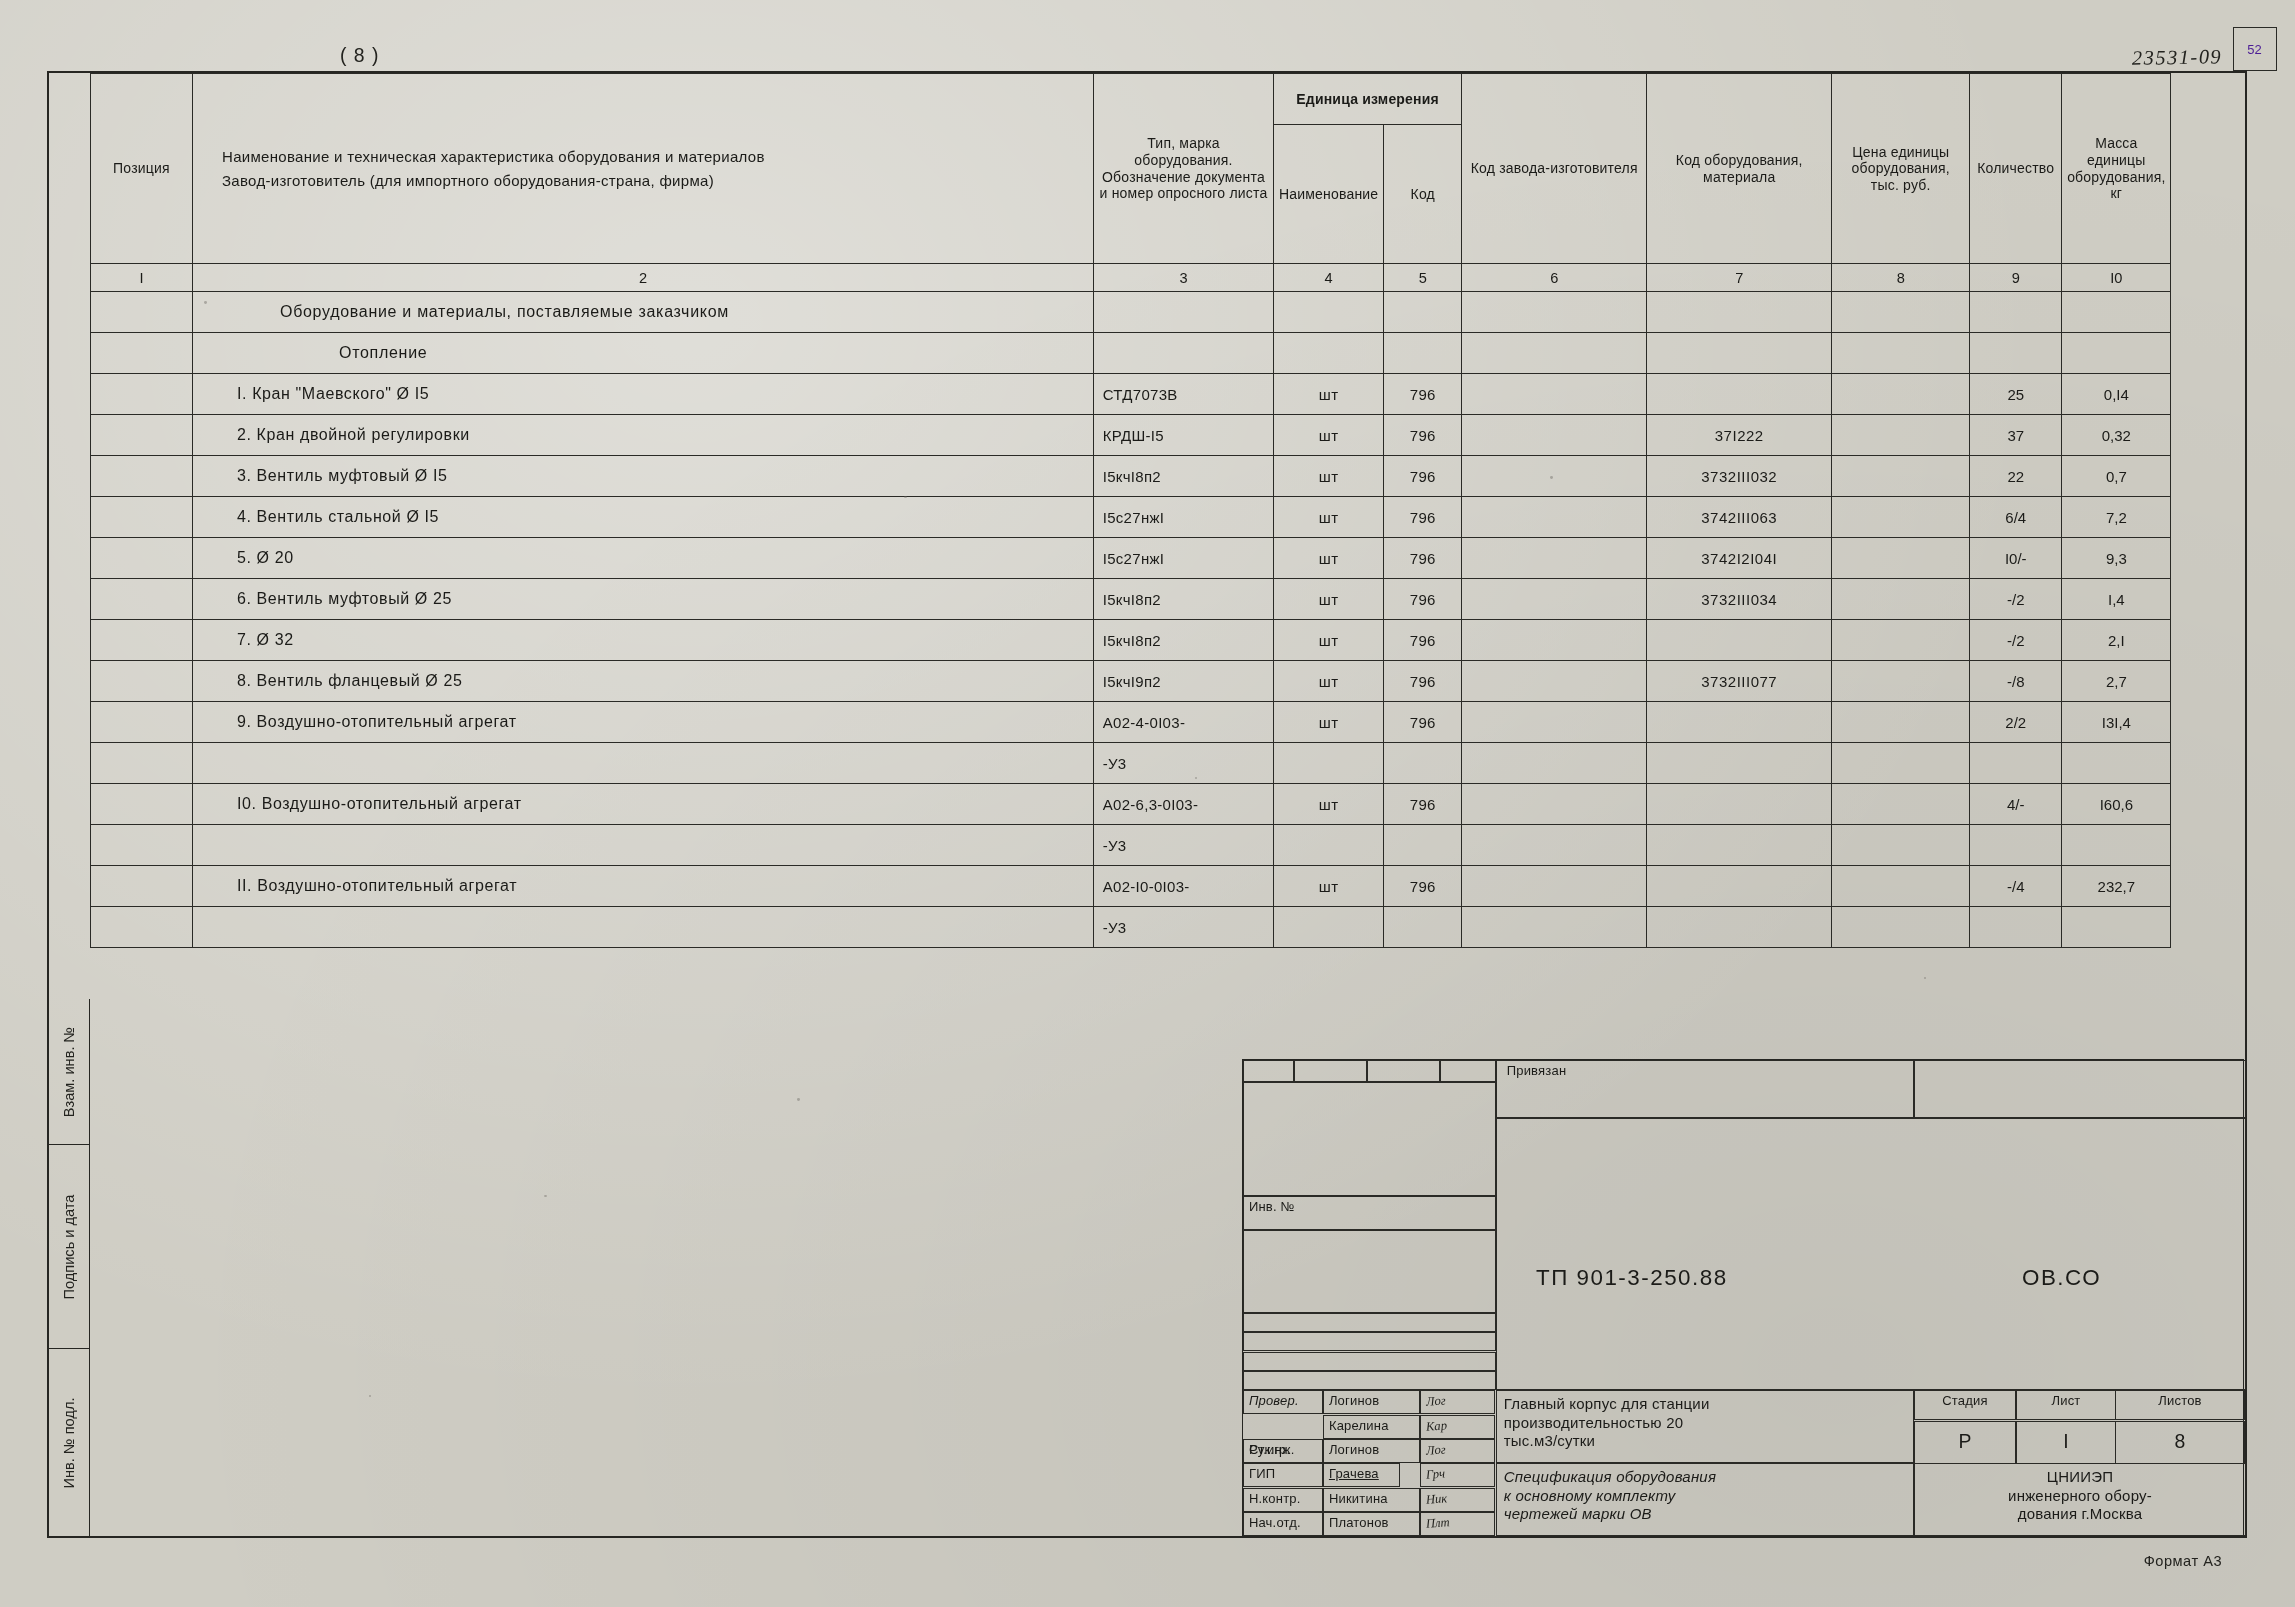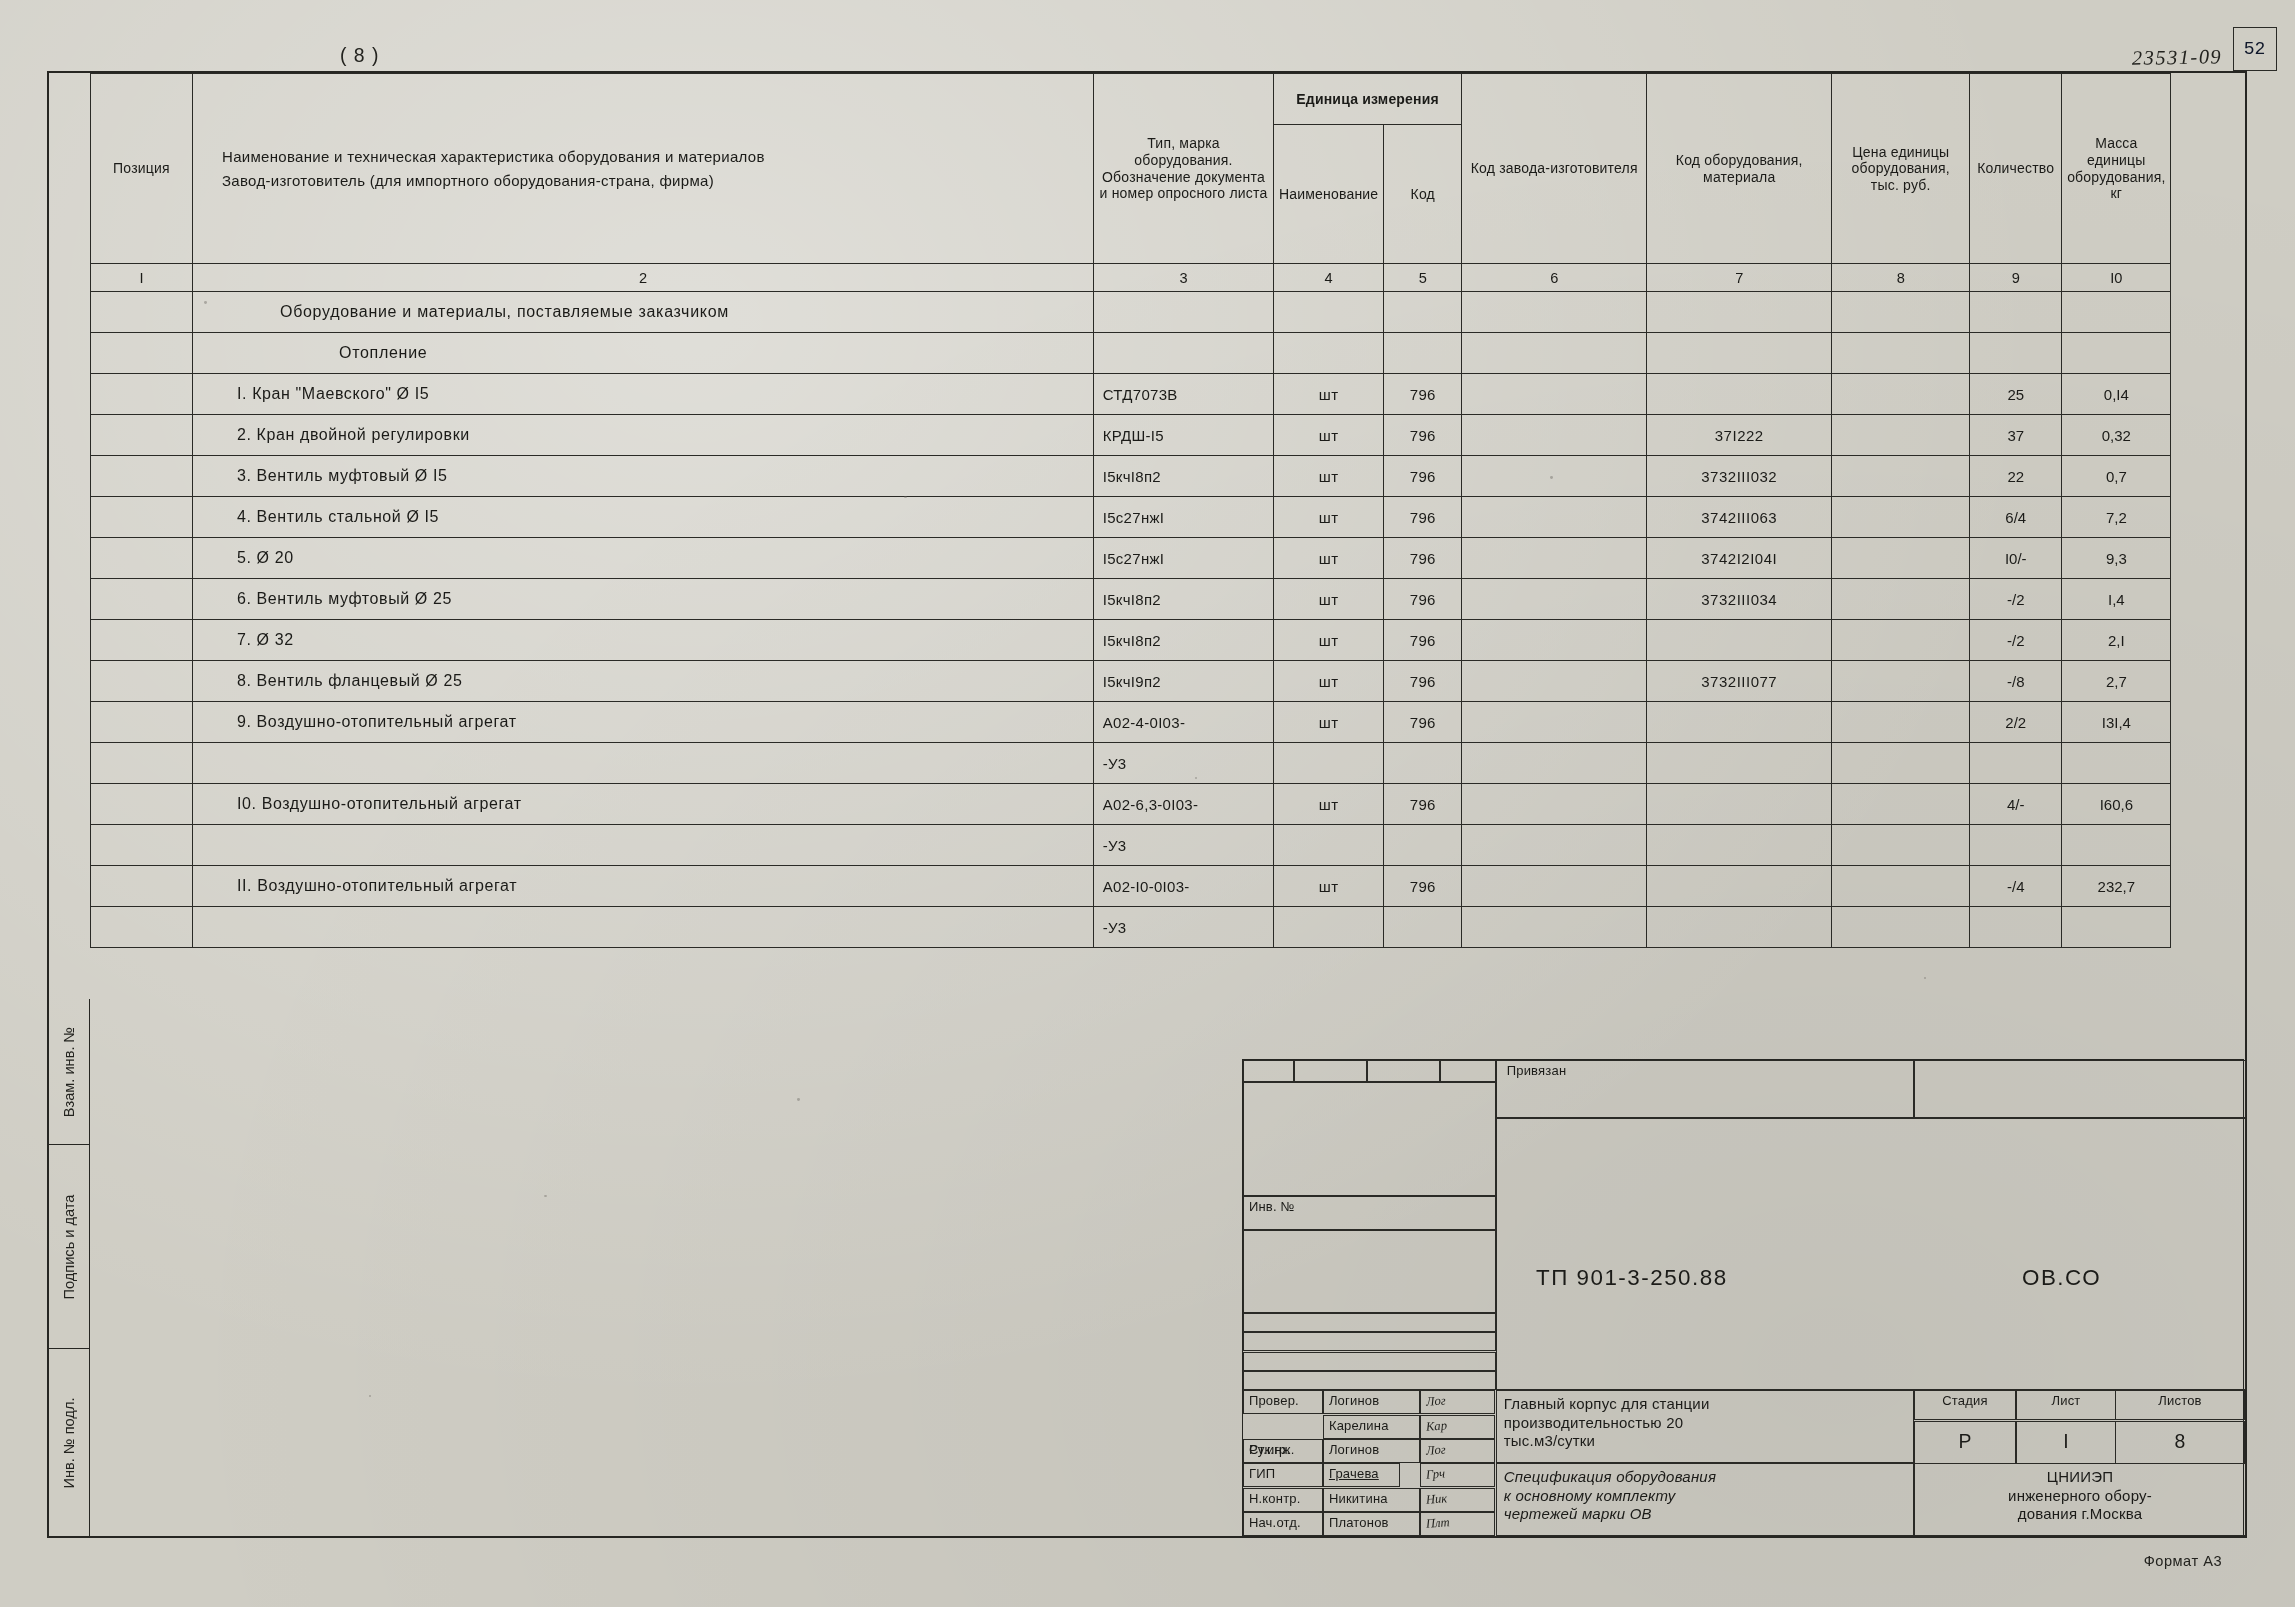--- a/index.html
+++ b/index.html
@@ -44,23 +44,23 @@
     letter-spacing: 1.5px;
     color: #23231f;
     transform: rotate(-1deg);
   }
   .sheet-box {
     position: absolute;
     right: 18.5px; top: 27px;
     width: 42px; height: 42px;
     border: 1.5px solid #2a2a26;
     display: flex; align-items: center; justify-content: center;
-    font-family: Liberation Mono, monospace;
-    font-size: 18px;
-    color: #0f172a;
+    font-family: Liberation Sans, sans-serif;
+    font-size: 13px;
+    color: #4c1d95;
   }
 
   
   .frame-outer {
     position: absolute;
     left: 47px; top: 71px;
     width: 2200px; height: 1467px;
     border: 2.4px solid #262622;
     box-sizing: border-box;
   }
@@ -458,21 +458,21 @@
       <span class="lbl">Инв. №</span>
     </div>
 
     <div class="cellbox" style="left:0; top:170px; width:253px; height:83px;"></div>
 
     <div class="cellbox" style="left:0; top:253px; width:253px; height:19.4px;"></div>
     <div class="cellbox" style="left:0; top:272px; width:253px; height:19.4px;"></div>
     <div class="cellbox" style="left:0; top:292px; width:253px; height:19.4px;"></div>
     <div class="cellbox" style="left:0; top:311px; width:253px; height:19.4px;"></div>
 
-    <div class="cellbox" style="left:0; top:330px; width:80px; height:24px;">
+    <div class="cellbox" style="left:0; top:330px; width:80px; height:24px;font-style:italic;">
       <span class="lbl">Провер.</span>
     </div>
     <div class="cellbox" style="left:80px; top:330px; width:97px; height:24px;">
       <span class="lbl">Логинов</span>
     </div>
     <div class="cellbox" style="left:177px; top:330px; width:75px; height:24px;">
       <span class="sig">Лог</span>
     </div>
 
     <div class="cellbox" style="left:0; top:355px; width:80px; height:24px;margin-top:24px;">

